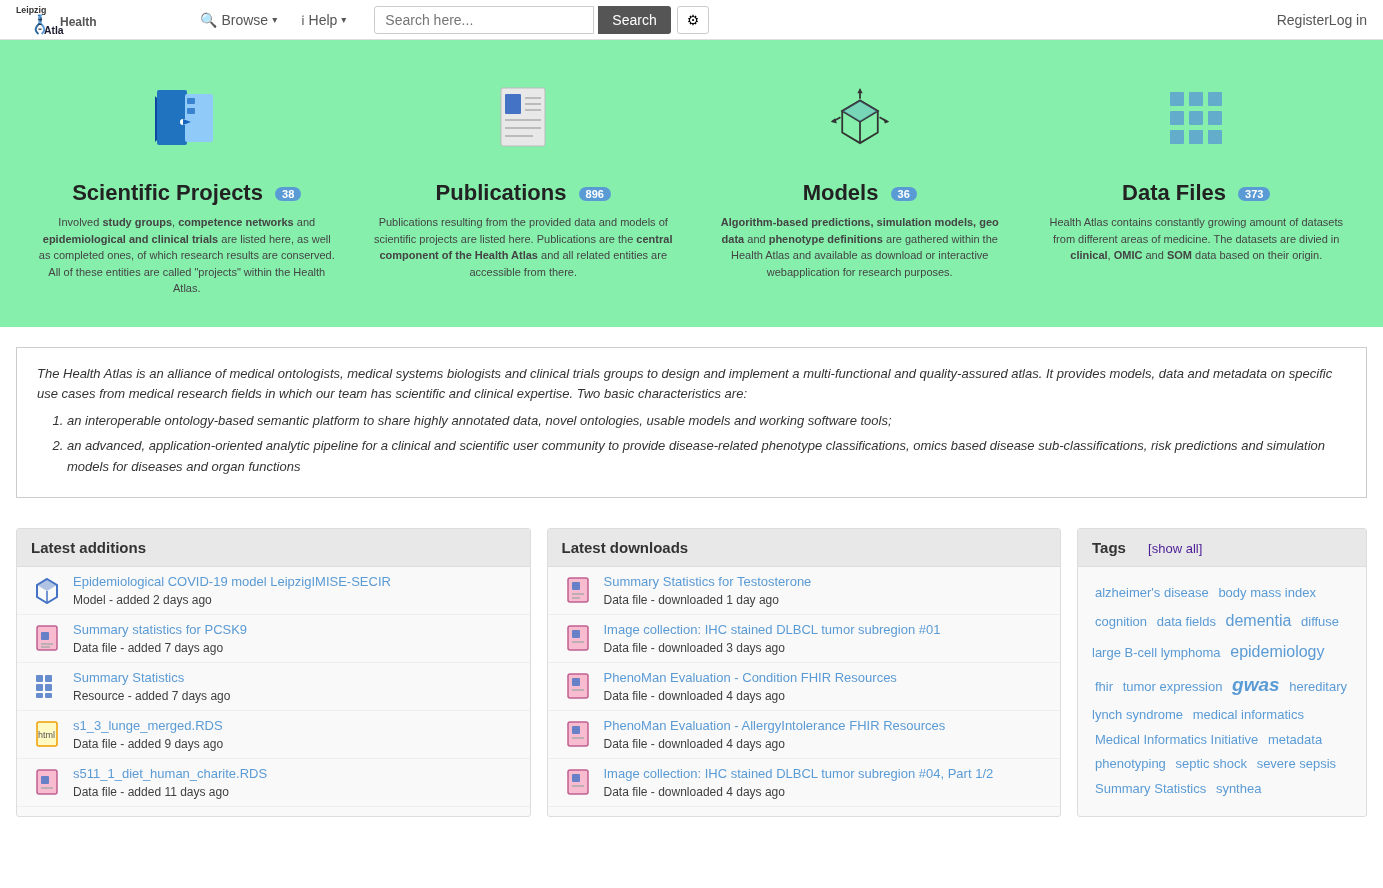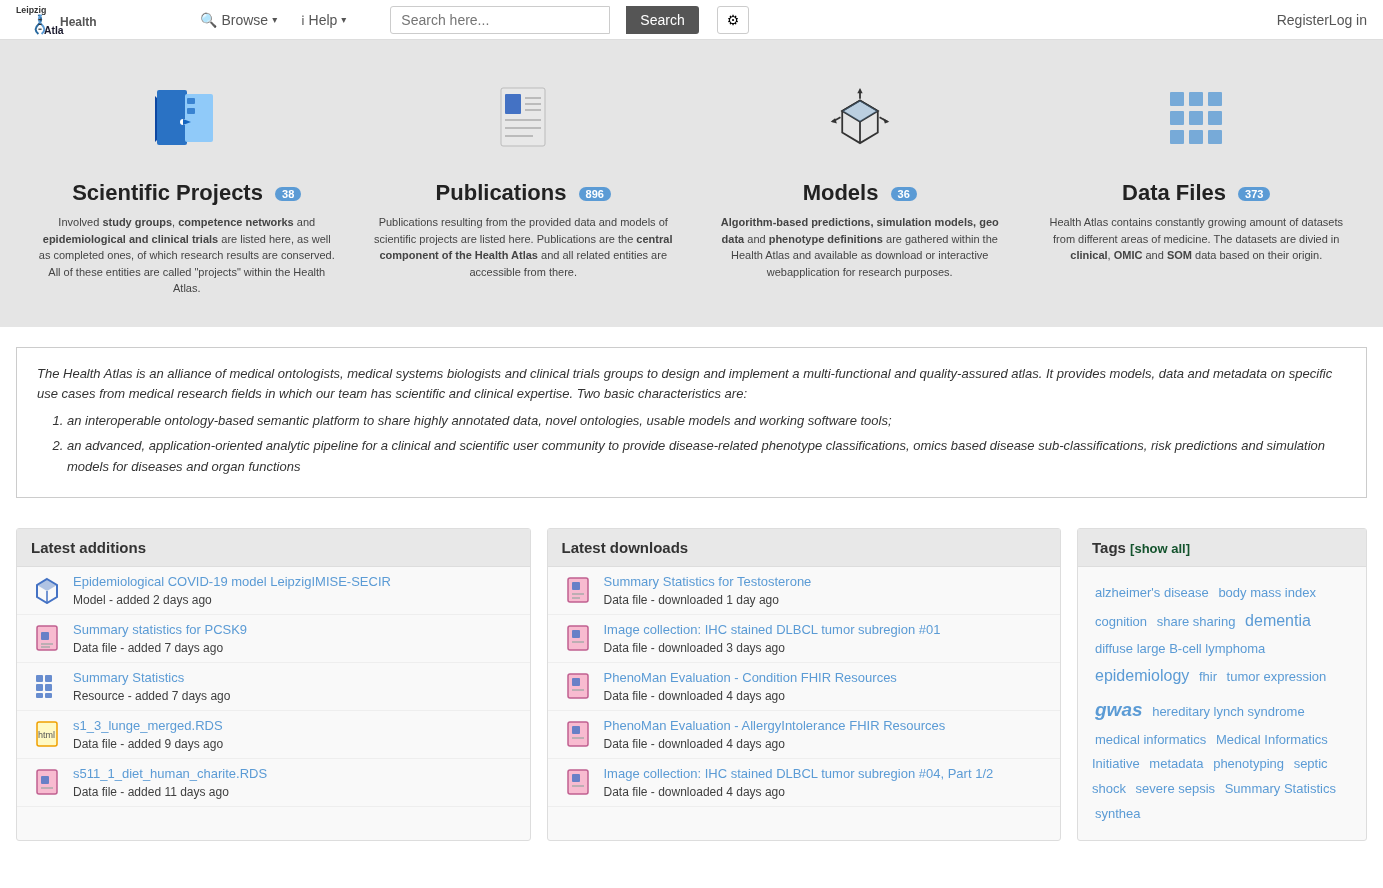--- a/index.html
+++ b/index.html
@@ -36,22 +36,22 @@
       font-size: 14px;
       display: flex;
       align-items: center;
       gap: 4px;
       padding: 4px 8px;
       cursor: pointer;
     }
     .search-bar {
       display: flex;
       align-items: flex-start;
-      gap: 16px;
-      margin-left: 20px;
+      gap: 4px;
+      margin-left: 4px;
     }
     .search-input {
       border: 1px solid #ccc;
       border-radius: 3px 0 0 3px;
       padding: 5px 10px;
       font-size: 14px;
       width: 220px;
       outline: none;
     }
     .search-btn {
@@ -78,21 +78,21 @@
       align-items: center;
     }
     .nav-right a {
       color: #555;
       text-decoration: none;
       font-size: 14px;
     }
 
     
     .hero {
-      background: #e5e5e5;
+      background: #86efac;
       padding: 40px 20px 30px;
       display: flex;
       justify-content: space-around;
       align-items: flex-start;
       gap: 3px;
     }
     .hero-item {
       flex: 1;
       max-width: 320px;
       text-align: center;
@@ -162,25 +162,25 @@
     }
     .panel-header {
       background: #e8e8e8;
       padding: 10px 14px;
       font-size: 15px;
       font-weight: bold;
       color: #333;
       border-bottom: 1px solid #ddd;
     }
     .panel-header a {
-      color: #14532d;
+      color: #4c1d95;
       font-size: 13px;
-      font-weight: bold;
+      font-weight: normal;
       text-decoration: none;
-      margin-left: 0;
+      margin-left: 18px;
     }
     .panel-content {
       padding: 0;
       overflow: hidden;
     }
     .list-item {
       display: flex;
       align-items: flex-start;
       padding: 7px 14px;
       border-bottom: 1px solid #eee;
@@ -563,21 +563,21 @@
 
   <div class="panel tags-panel">
     <div class="panel-header">
       <span>Tags</span>
       <a>[show all]</a>
     </div>
     <div class="tags-content">
       <a class="tag">alzheimer's disease</a>
       <a class="tag">body mass index</a>
       <a class="tag">cognition</a>
-      <a class="tag">share sharing</a>
+      <a class="tag">data fields</a>
       <a class="tag large">dementia</a>
       <a class="tag">diffuse large B-cell lymphoma</a>
       <a class="tag large">epidemiology</a>
       <a class="tag">fhir</a>
       <a class="tag">tumor expression</a>
       <a class="tag xlarge">gwas</a>
       <a class="tag">hereditary lynch syndrome</a>
       <a class="tag">medical informatics</a>
       <a class="tag">Medical Informatics Initiative</a>
       <a class="tag">metadata</a>

